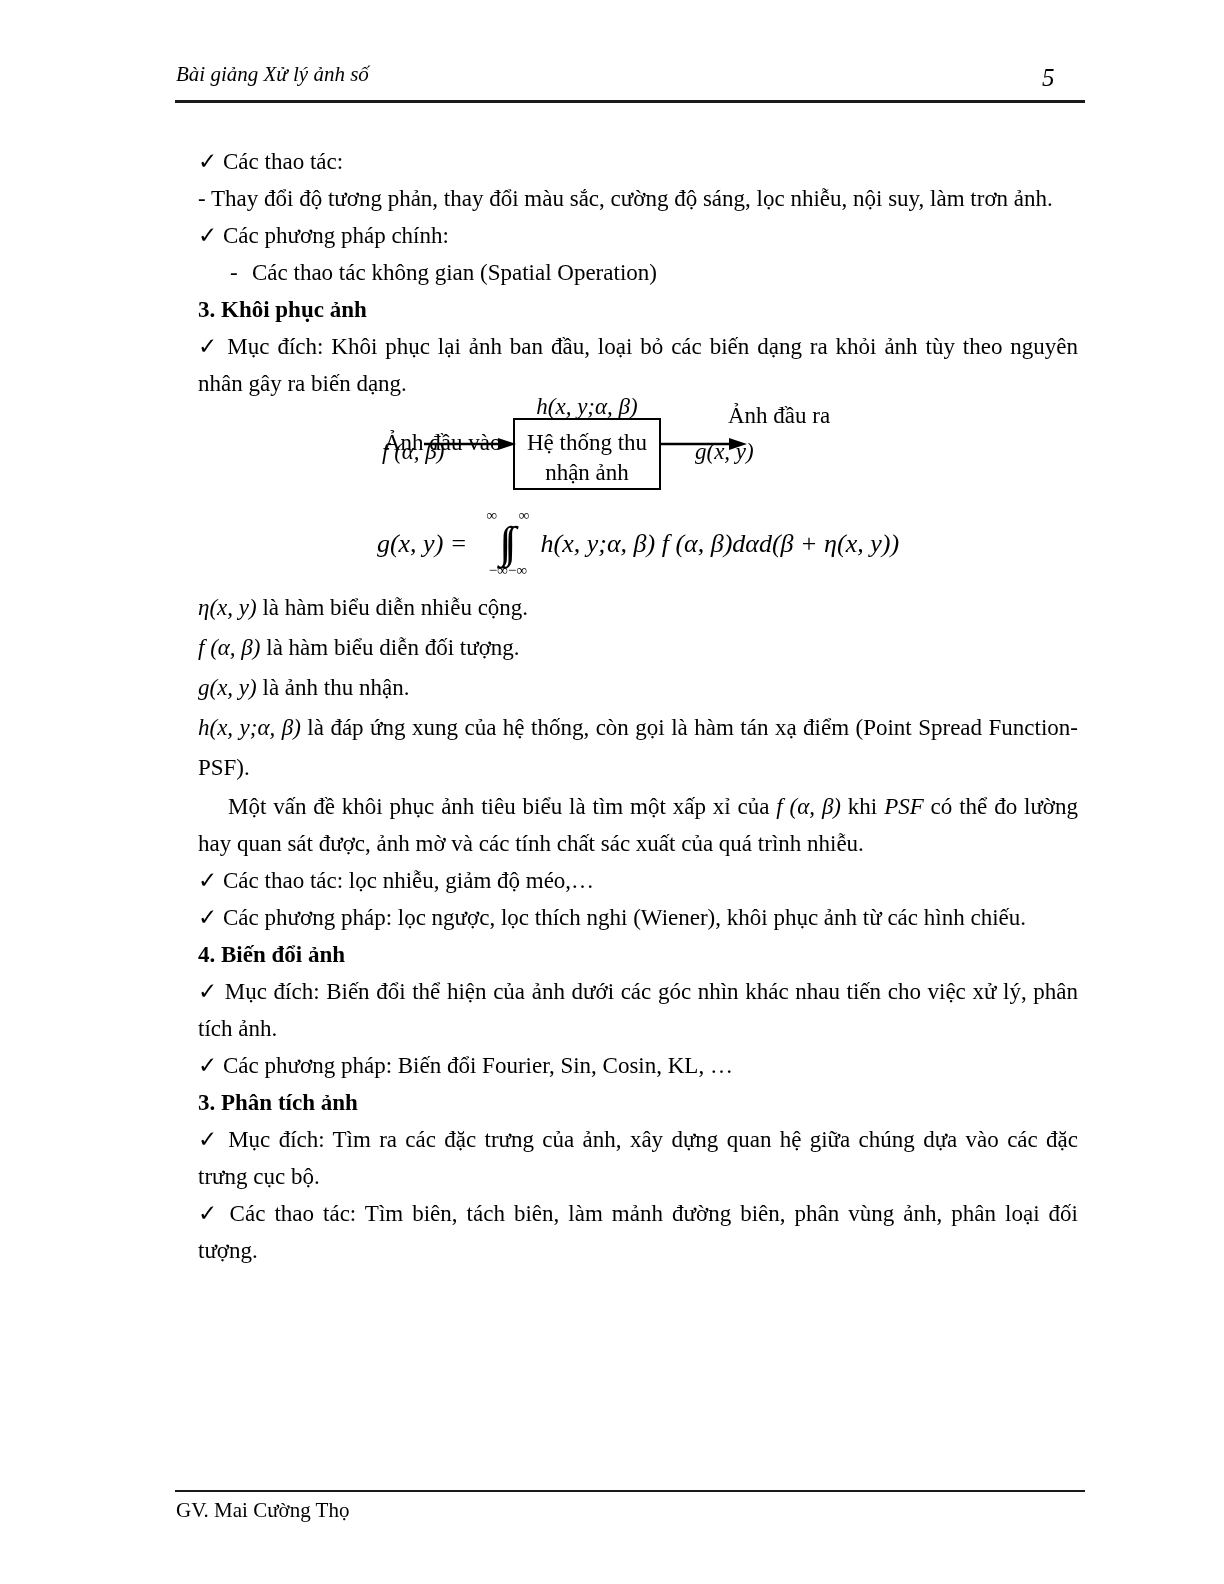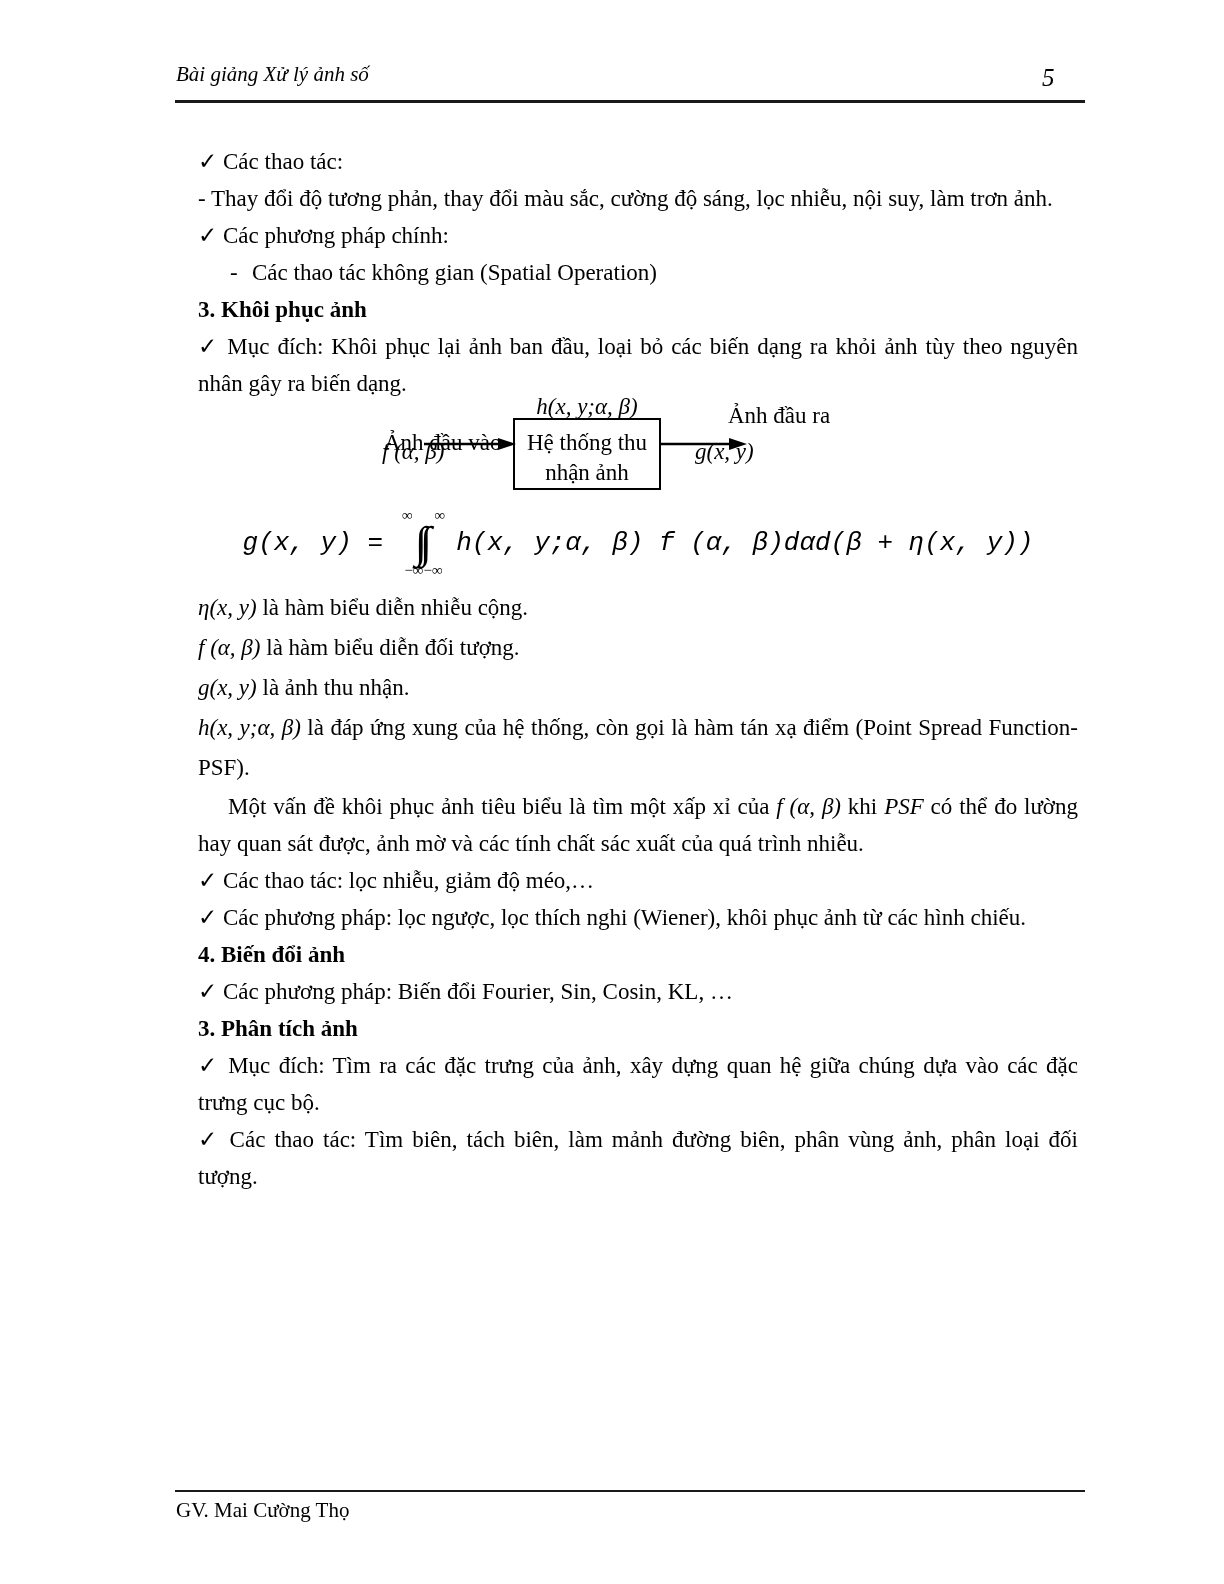--- a/index.html
+++ b/index.html
@@ -36,21 +36,21 @@
   .d-in-label  { position:absolute; left:186px; top:6px;  line-height:28px;margin-top:21px; }
   .d-in-math   { position:absolute; left:184px; top:36px; line-height:28px; font-style:italic; }
   .d-out-label { position:absolute; left:494px; top:0;  line-height:28px;margin-left:36px; }
   .d-out-math  { position:absolute; left:497px; top:36px; line-height:28px; font-style:italic; }
   .d-arrow { position:absolute; }
   .d-arrow.in  { left:226px; top:34px; }
   .d-arrow.out { left:461px; top:34px; }
 
   
   .formula { height:90px; display:flex; justify-content:center; align-items:center; font-size:26px; }
-  .f-lhs, .f-rhs { font-style:italic; white-space:nowrap;font-family:Liberation Mono, monospace; }
+  .f-lhs, .f-rhs { font-style:italic; white-space:nowrap; }
   .f-int { display:flex; flex-direction:column; align-items:center; margin:0 2px 0 10px; }
   .f-int .top { font-size:15px; line-height:13px; letter-spacing:9px; padding-left:9px; white-space:nowrap; }
   .f-int .mid { font-size:44px; line-height:42px; letter-spacing:-7px; padding-right:7px; }
   .f-int .bot { font-size:15px; line-height:13px; white-space:nowrap; }
 
   
   .defs p { line-height:40px; }
   .psf-indent { text-indent:30px; }
 </style>
 </head>
@@ -115,20 +115,21 @@
     </div>
 
     <p class="justify psf-indent"><span>Một vấn đề khôi phục ảnh tiêu biểu là tìm một xấp xỉ của </span><span class="m">f (α, β)</span><span> khi </span><span class="m">PSF</span><span> có thể đo lường hay quan sát được, ảnh mờ và các tính chất sác xuất của quá trình nhiễu.</span></p>
 
     <p><span class="mark">✓</span> <span>Các thao tác: lọc nhiễu, giảm độ méo,…</span></p>
 
     <p class="justify"><span class="mark">✓</span> <span>Các phương pháp: lọc ngược, lọc thích nghi (Wiener), khôi phục ảnh từ các hình chiếu.</span></p>
 
     <p class="bold h4-heading">4. Biến đổi ảnh</p>
 
+    <p class="justify"><span class="mark">✓</span> <span>Mục đích: Biến đổi thể hiện của ảnh dưới các góc nhìn khác nhau tiến cho việc xử lý, phân tích ảnh.</span></p>
 
     <p><span class="mark">✓</span> <span>Các phương pháp: Biến đổi Fourier, Sin, Cosin, KL, …</span></p>
 
     <p class="bold h5-heading">3. Phân tích ảnh</p>
 
     <p class="justify"><span class="mark">✓</span> <span>Mục đích: Tìm ra các đặc trưng của ảnh, xây dựng quan hệ giữa chúng dựa vào các đặc trưng cục bộ.</span></p>
 
     <p class="justify"><span class="mark">✓</span> <span>Các thao tác: Tìm biên, tách biên, làm mảnh đường biên, phân vùng ảnh, phân loại đối tượng.</span></p>
 
   </div>

